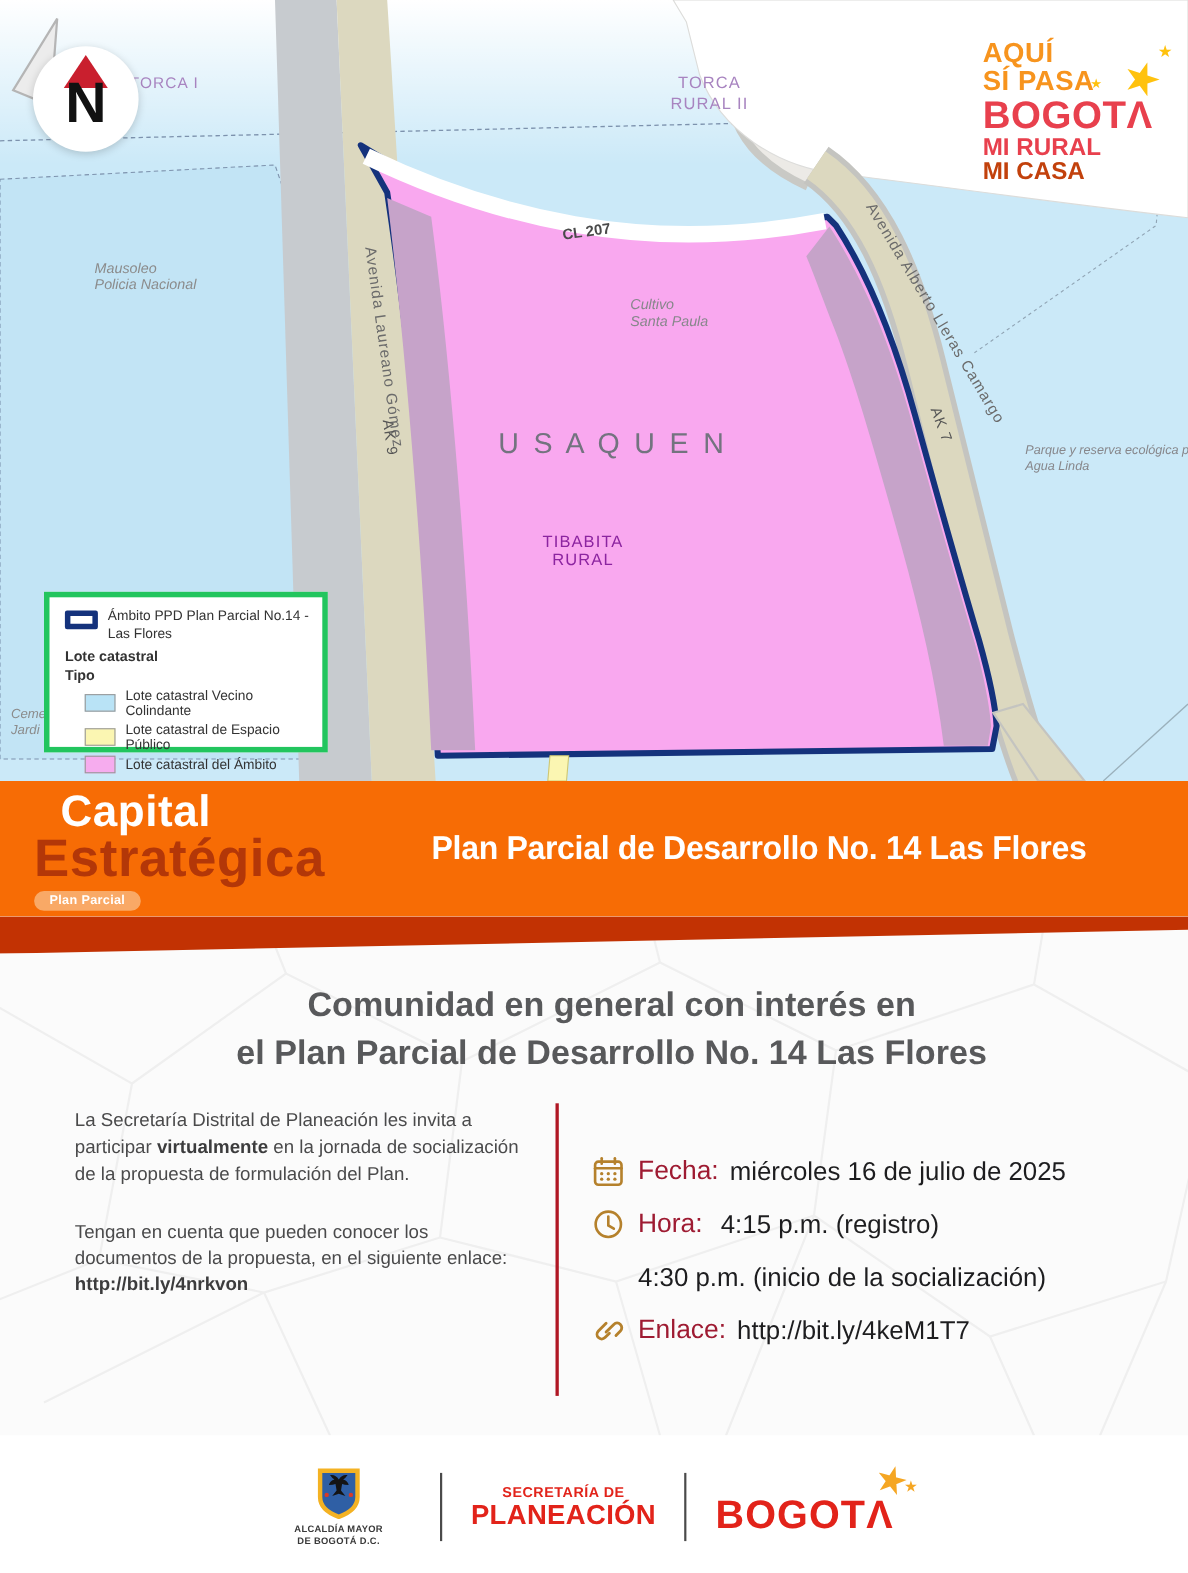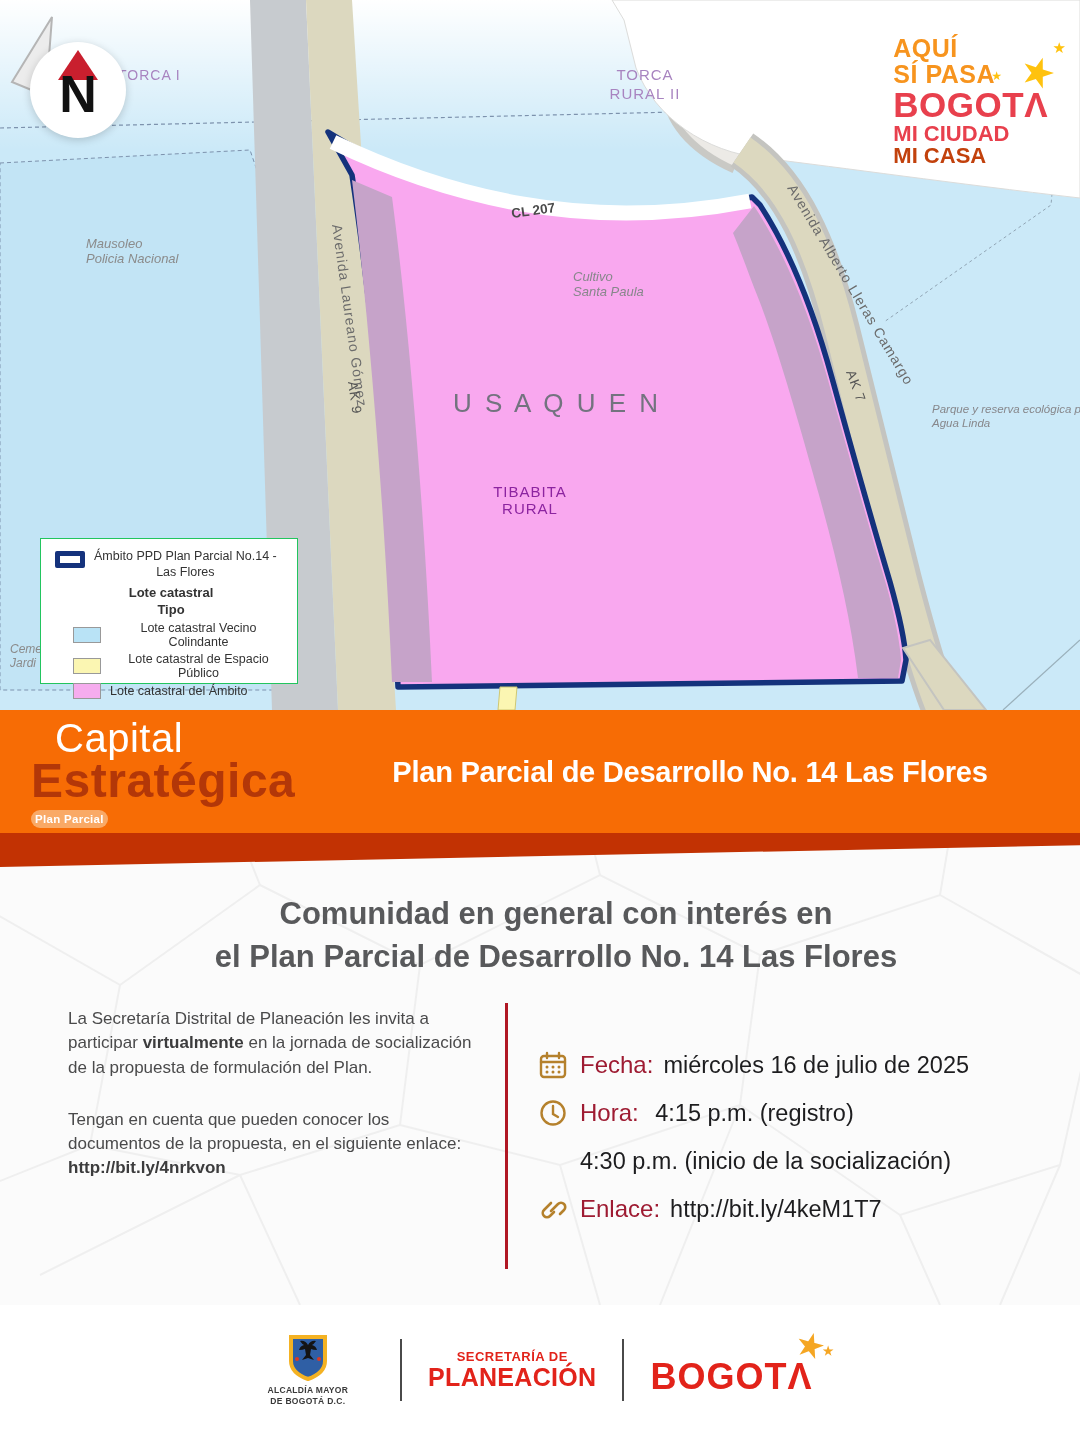--- a/index.html
+++ b/index.html
@@ -17,36 +17,36 @@
   .brand-badge .star-small{position:absolute;right:-18px;top:4px;color:#ffc20e;font-size:15px;}
   .brand-badge .star-tiny{position:absolute;right:46px;top:34px;color:#ffc20e;font-size:12px;}
   
   .north-rose{position:absolute;left:30px;top:42px;width:96px;height:96px;border-radius:50%;
     background:#fff;box-shadow:0 2px 8px rgba(0,0,0,.18);z-index:5;text-align:center;}
   .north-rose .arrow{width:0;height:0;margin:8px auto 0;border-left:20px solid transparent;
     border-right:20px solid transparent;border-bottom:30px solid #c91f2e;}
   .north-rose .nletter{font-weight:bold;font-size:52px;color:#111;line-height:.85;margin-top:-8px;}
   
   .legend{position:absolute;left:40px;top:538px;width:258px;height:146px;background:#fff;
-    border:1px solid #22c55e;z-index:5;padding:10px 10px 8px 14px;box-sizing:border-box;font-size:12.5px;color:#333;text-align:center;}
+    border:5px solid #22c55e;z-index:5;padding:10px 10px 8px 14px;box-sizing:border-box;font-size:12.5px;color:#333;}
   .legend-row{display:flex;align-items:flex-start;margin-bottom:3px;}
   .legend-ambito-swatch{width:30px;height:17px;border:5px solid #14327c;border-radius:2px;background:#fff;
     box-sizing:border-box;margin-right:9px;margin-top:2px;flex:none;}
   .legend-head{font-weight:bold;font-size:13px;margin:5px 0 2px;}
   .legend-sub{font-weight:bold;font-size:13px;margin:2px 0 4px;}
   .legend-item{display:flex;align-items:center;margin:3px 0;padding-left:18px;}
   .legend-sw{width:26px;height:14px;border:1px solid #999;margin-right:9px;flex:none;}
   .sw-blue{background:#b9e3f6;} .sw-yellow{background:#fbf6b2;} .sw-pink{background:#f6acee;}
   
   #banner{position:absolute;left:0;top:710px;width:1080px;height:123px;background:#f76c05;z-index:4;}
   .cap-block{position:absolute;left:55px;top:8px;}
-  .cap-line1{color:#fff;font-size:40px;font-weight:normal;letter-spacing:.5px;line-height:1;}
+  .cap-line1{color:#fff;font-size:40px;font-weight:bold;letter-spacing:.5px;line-height:1;}
   .cap-line2{color:#b33708;font-size:48px;font-weight:bold;letter-spacing:.5px;line-height:.95;margin-left:-24px;}
   .cap-pill{display:inline-block;margin-left:-24px;margin-top:6px;background:#f9a966;color:#fff;
-    font-weight:bold;font-size:11.5px;padding:3px 4px;border-radius:10px;letter-spacing:.3px;}
+    font-weight:bold;font-size:11.5px;padding:3px 14px;border-radius:10px;letter-spacing:.3px;}
   .banner-title{position:absolute;left:340px;right:40px;top:0;height:123px;display:flex;align-items:center;
     justify-content:center;color:#fff;font-size:30px;font-weight:bold;letter-spacing:-.3px;transform:scaleX(.97);}
   #banner-strip{position:absolute;left:0;top:833px;width:1080px;height:34px;background:#c23203;z-index:3;
     clip-path:polygon(0 0,100% 0,100% 36%,0 100%);}
   
   #content{position:absolute;left:0;top:845px;width:1080px;height:460px;background:#fbfbfb;}
   #content-pattern{position:absolute;left:0;top:0;z-index:0;}
   .content-title{position:absolute;left:16px;top:48px;width:1080px;text-align:center;z-index:2;
     color:#58595b;font-weight:bold;font-size:31px;line-height:1.38;}
   .paragraphs{position:absolute;left:68px;top:162px;width:418px;z-index:2;color:#4a4a4b;font-size:17px;line-height:1.43;}
@@ -145,21 +145,21 @@
 
     <div class="north-rose">
       <div class="arrow"></div>
       <div class="nletter">N</div>
     </div>
 
     <div class="brand-badge">
       <div class="l1">AQUÍ</div>
       <div class="l2">SÍ PASA</div>
       <div class="l3">BOGOTΛ</div>
-      <div class="l4">MI CIUDAD</div>
+      <div class="l4">MI RURAL</div>
       <div class="l5">MI CASA</div>
       <span class="star-big">★</span>
       <span class="star-small">★</span>
       <span class="star-tiny">★</span>
     </div>
 
     <div class="legend">
       <div class="legend-row">
         <div class="legend-ambito-swatch"></div>
         <div style="line-height:1.25;">

